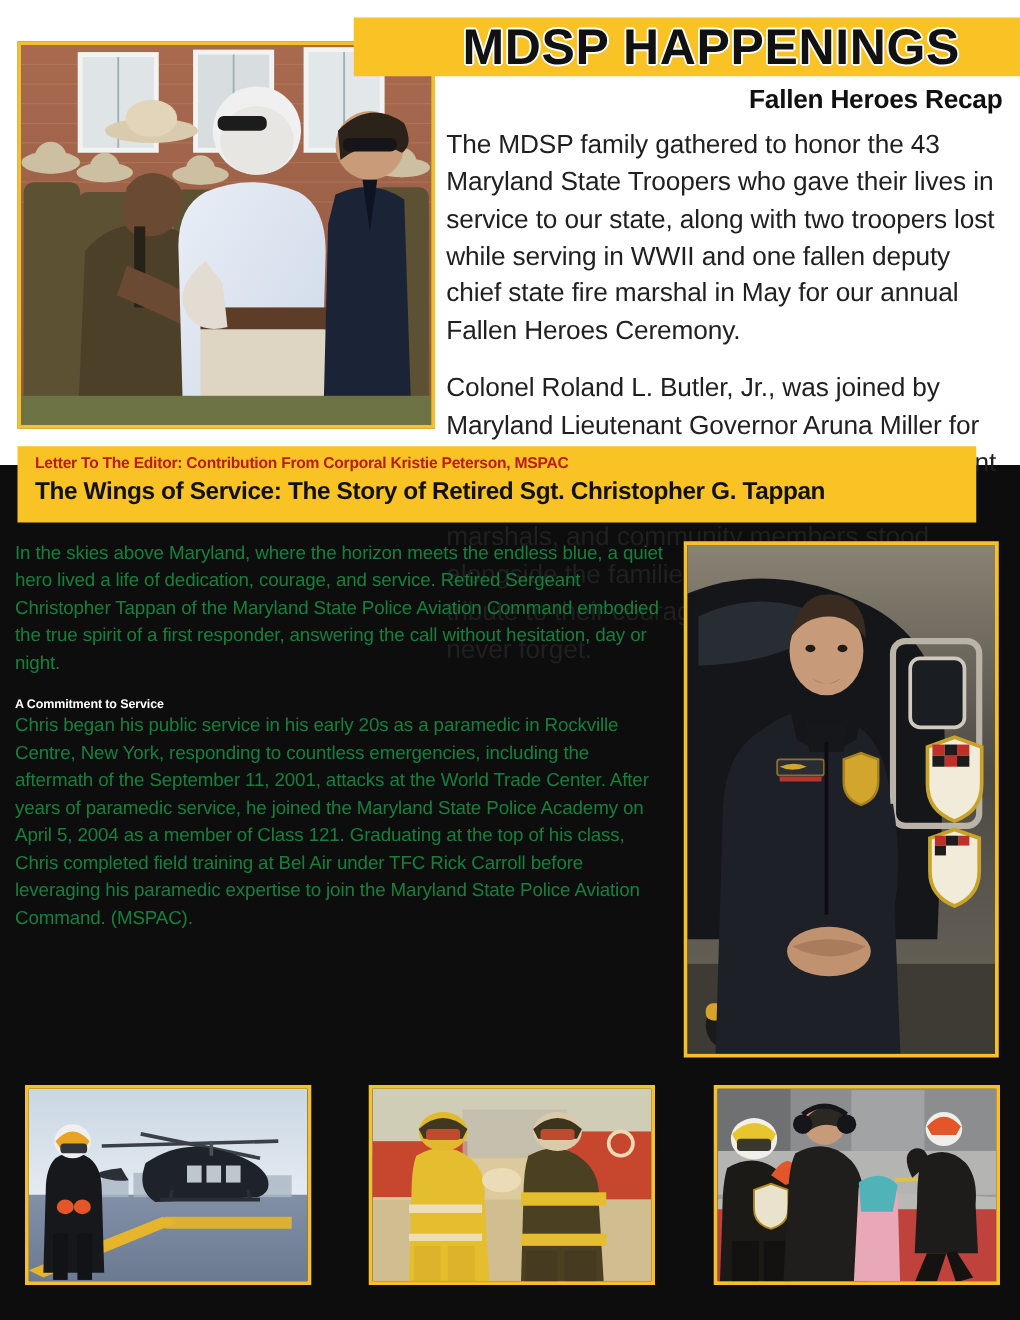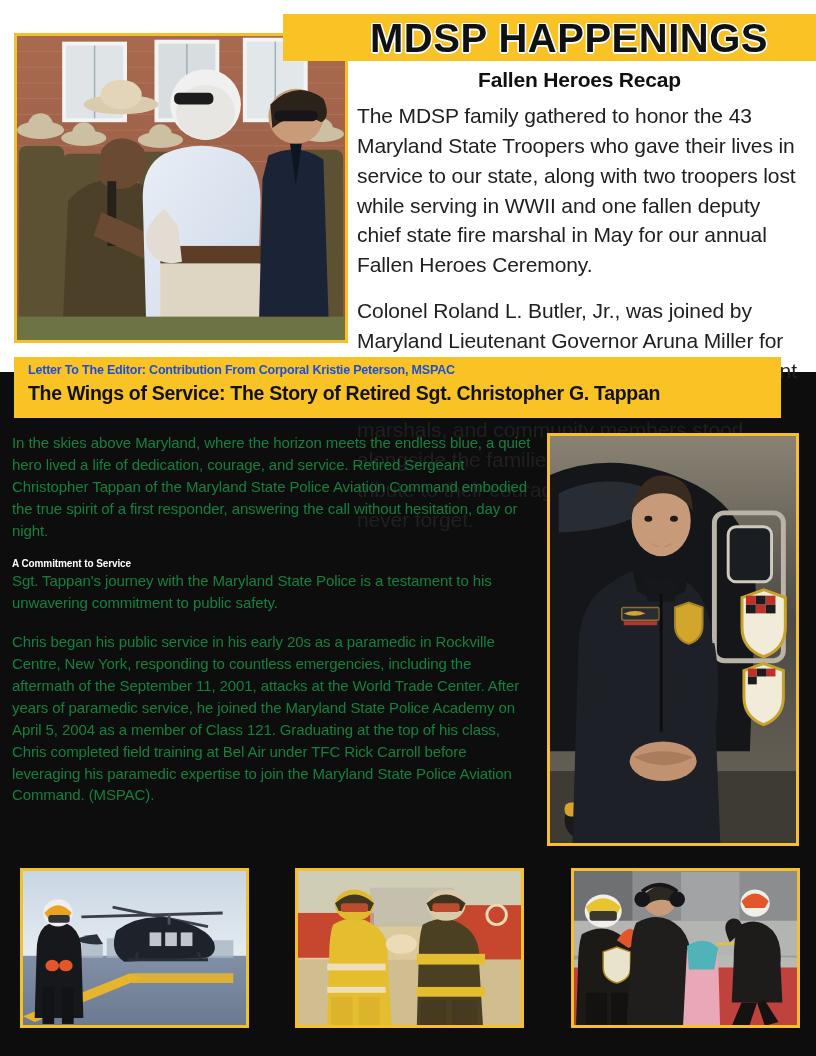--- a/index.html
+++ b/index.html
@@ -83,21 +83,21 @@
   }
 
   
   .fallen-col {
     position: absolute;
     left: 357px;
     top: 68px;
     width: 445px;
   }
   .fallen-heading {
-    text-align: center;
+    text-align: right;
     font-size: 21px;
     font-weight: bold;
     color: #101010;
     letter-spacing: -0.2px;
     margin: 0 0 10px 0;
     line-height: 1.1;
   }
   .fallen-para {
     font-size: 21px;
     line-height: 1.42;
@@ -114,21 +114,21 @@
     width: 767px;
     height: 61px;
     background: #f9c326;
     z-index: 7;
     padding: 6px 0 0 14px;
     box-sizing: border-box;
   }
   .letter-kicker {
     font-size: 12.5px;
     font-weight: bold;
-    color: #1d4ed8;
+    color: #b91c1c;
     letter-spacing: -0.2px;
     line-height: 1.25;
     margin: 0;
   }
   .letter-title {
     font-size: 19.5px;
     font-weight: bold;
     color: #111111;
     letter-spacing: -0.3px;
     line-height: 1.3;
@@ -295,21 +295,20 @@
   </div>
 
   <div class="letter-banner">
     <p class="letter-kicker">Letter To The Editor: Contribution From Corporal Kristie Peterson, MSPAC</p>
     <p class="letter-title">The Wings of Service: The Story of Retired Sgt. Christopher G. Tappan</p>
   </div>
 
   <div class="article-col">
     <p class="article-para">In the skies above Maryland, where the horizon meets the endless blue, a quiet hero lived a life of dedication, courage, and service. Retired Sergeant Christopher Tappan of the Maryland State Police Aviation Command embodied the true spirit of a first responder, answering the call without hesitation, day or night.</p>
     <p class="article-subhead">A Commitment to Service</p>
-    <p class="article-para tight">Sgt. Tappan's journey with the Maryland State Police is a testament to his unwavering commitment to public safety.</p>
     <p class="article-para">Chris began his public service in his early 20s as a paramedic in Rockville Centre, New York, responding to countless emergencies, including the aftermath of the September 11, 2001, attacks at the World Trade Center. After years of paramedic service, he joined the Maryland State Police Academy on April 5, 2004 as a member of Class 121. Graduating at the top of his class, Chris completed field training at Bel Air under TFC Rick Carroll before leveraging his paramedic expertise to join the Maryland State Police Aviation Command. (MSPAC).</p>
   </div>
 
   <div class="portrait-photo">
     <svg class="photo-svg" viewBox="0 0 252 413" preserveAspectRatio="xMidYMid slice">
       <defs>
         <linearGradient id="hangarG" x1="0" y1="0" x2="0" y2="1">
           <stop offset="0%" stop-color="#8a8374"></stop>
           <stop offset="45%" stop-color="#4d4a44"></stop>
           <stop offset="100%" stop-color="#6d685c"></stop>

